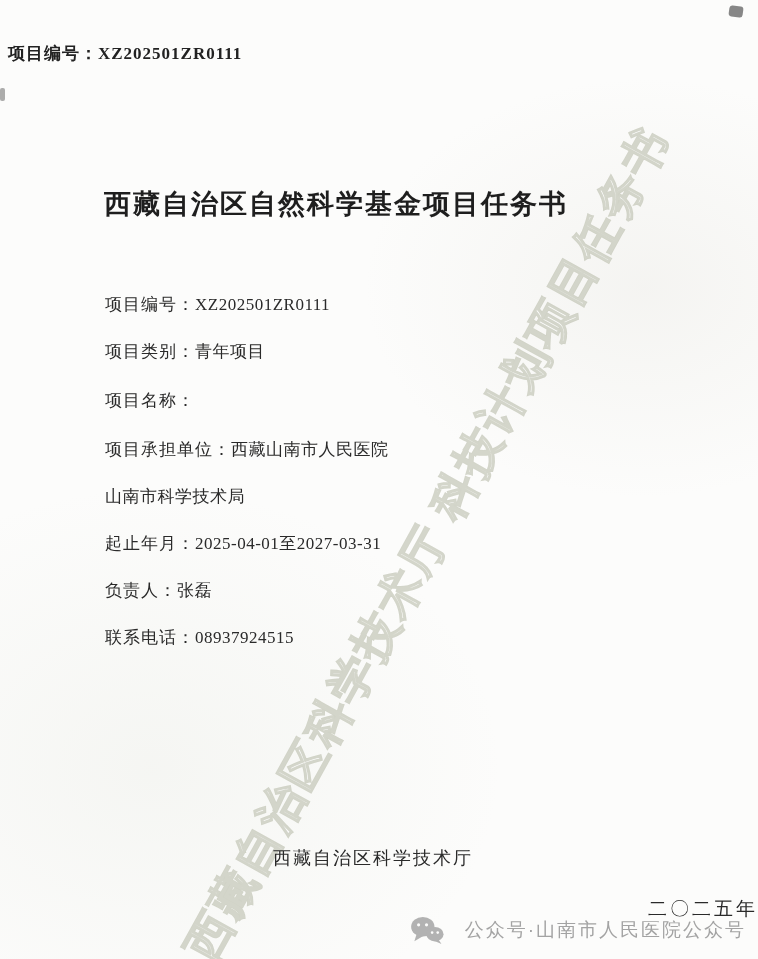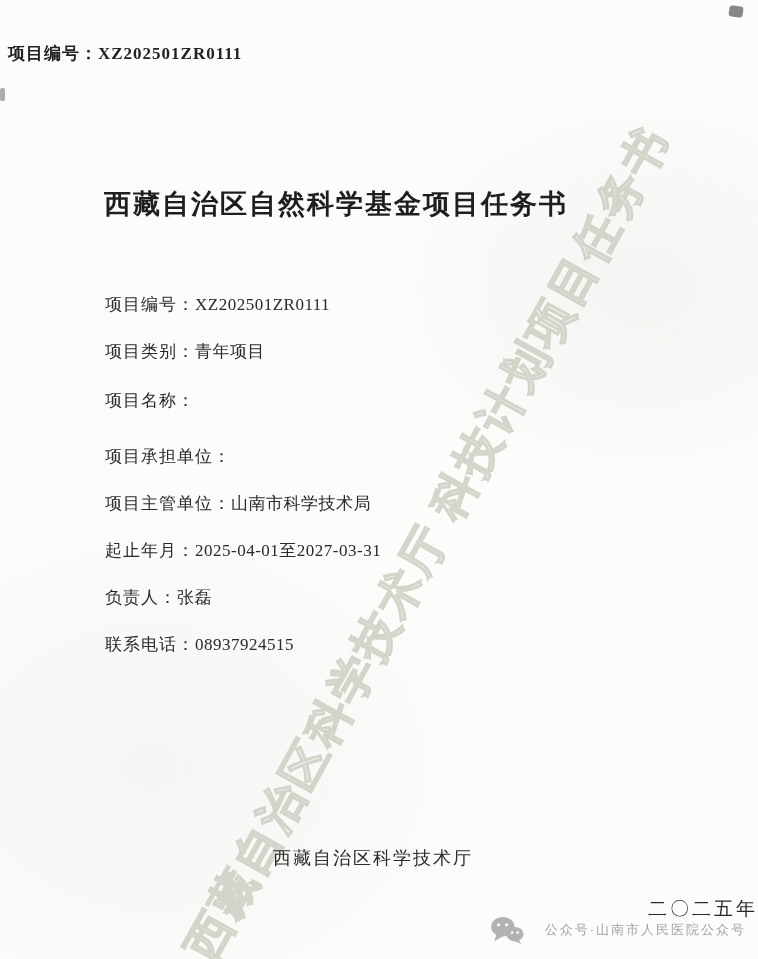--- a/index.html
+++ b/index.html
@@ -41,34 +41,34 @@
   }
   .fields{position:absolute;left:105px;top:292px;width:600px;}
   .field-row{display:flex;align-items:flex-end;margin-bottom:22px;line-height:25px;font-size:17px;}
   .flabel{white-space:nowrap;letter-spacing:1px;color:#2a2a2a;}
   .fvalue{
     text-decoration-thickness:1px;
     text-underline-offset:5px;
     letter-spacing:0.5px;
     color:#2a2a2a;
   }
-  .field-row.name-row{line-height:30px;margin-bottom:28px;}
+  .field-row.name-row{line-height:30px;margin-bottom:21px;}
   .field-row.name-row .fvalue{max-width:505px;display:inline-block;}
   .footer-org{
     position:absolute;left:0;top:846px;width:746px;text-align:center;
     font-size:18px;letter-spacing:2px;color:#2a2a2a;
   }
   .footer-year{
     position:absolute;left:0;top:896px;width:758px;text-align:right;
     font-size:19px;letter-spacing:3px;color:#2a2a2a;
   }
   .wechat-caption{
     position:absolute;right:12px;top:916px;
     display:flex;align-items:center;gap:21px;
-    font-size:13px;letter-spacing:2px;color:#a3a3a3;
+    font-size:19px;letter-spacing:2px;color:#a3a3a3;
     font-family:"Liberation Sans","DejaVu Sans",sans-serif;
   }
   .wx-icon{display:inline-block;width:34px;height:28px;opacity:0.75;}
   .artifact-tr{
     position:absolute;left:729px;top:6px;width:14px;height:11px;
     background:#555;opacity:0.7;border-radius:3px;transform:rotate(8deg);
   }
   .artifact-l{
     position:absolute;left:0px;top:88px;width:5px;height:13px;
     background:#6a6a6a;opacity:0.55;border-radius:2px;
@@ -93,23 +93,23 @@
       </div>
       <div class="field-row">
         <span class="flabel">项目类别：</span>
         <span class="fvalue">青年项目</span>
       </div>
       <div class="field-row name-row">
         <span class="flabel">项目名称：</span>
       </div>
       <div class="field-row">
         <span class="flabel">项目承担单位：</span>
+        <span class="fvalue">西藏山南市人民医院</span>
       </div>
       <div class="field-row">
-        <span class="flabel">项目主管单位：</span>
         <span class="fvalue">山南市科学技术局</span>
       </div>
       <div class="field-row">
         <span class="flabel">起止年月：</span>
         <span class="fvalue">2025-04-01至2027-03-31</span>
       </div>
       <div class="field-row">
         <span class="flabel">负责人：</span>
         <span class="fvalue">张磊</span>
       </div>

